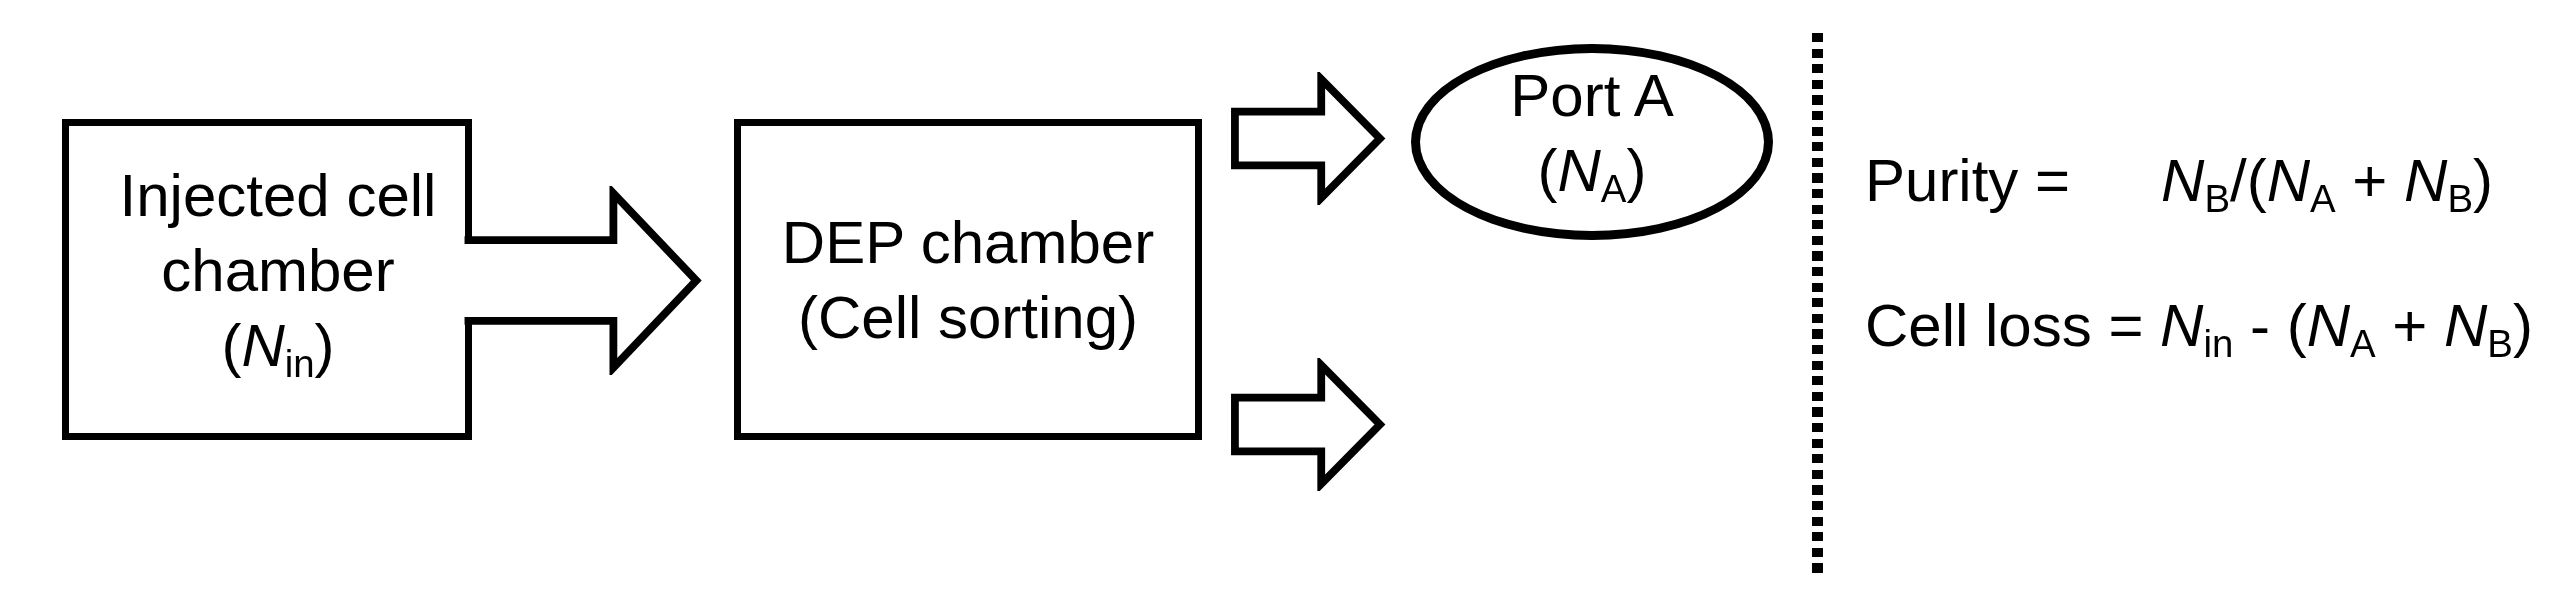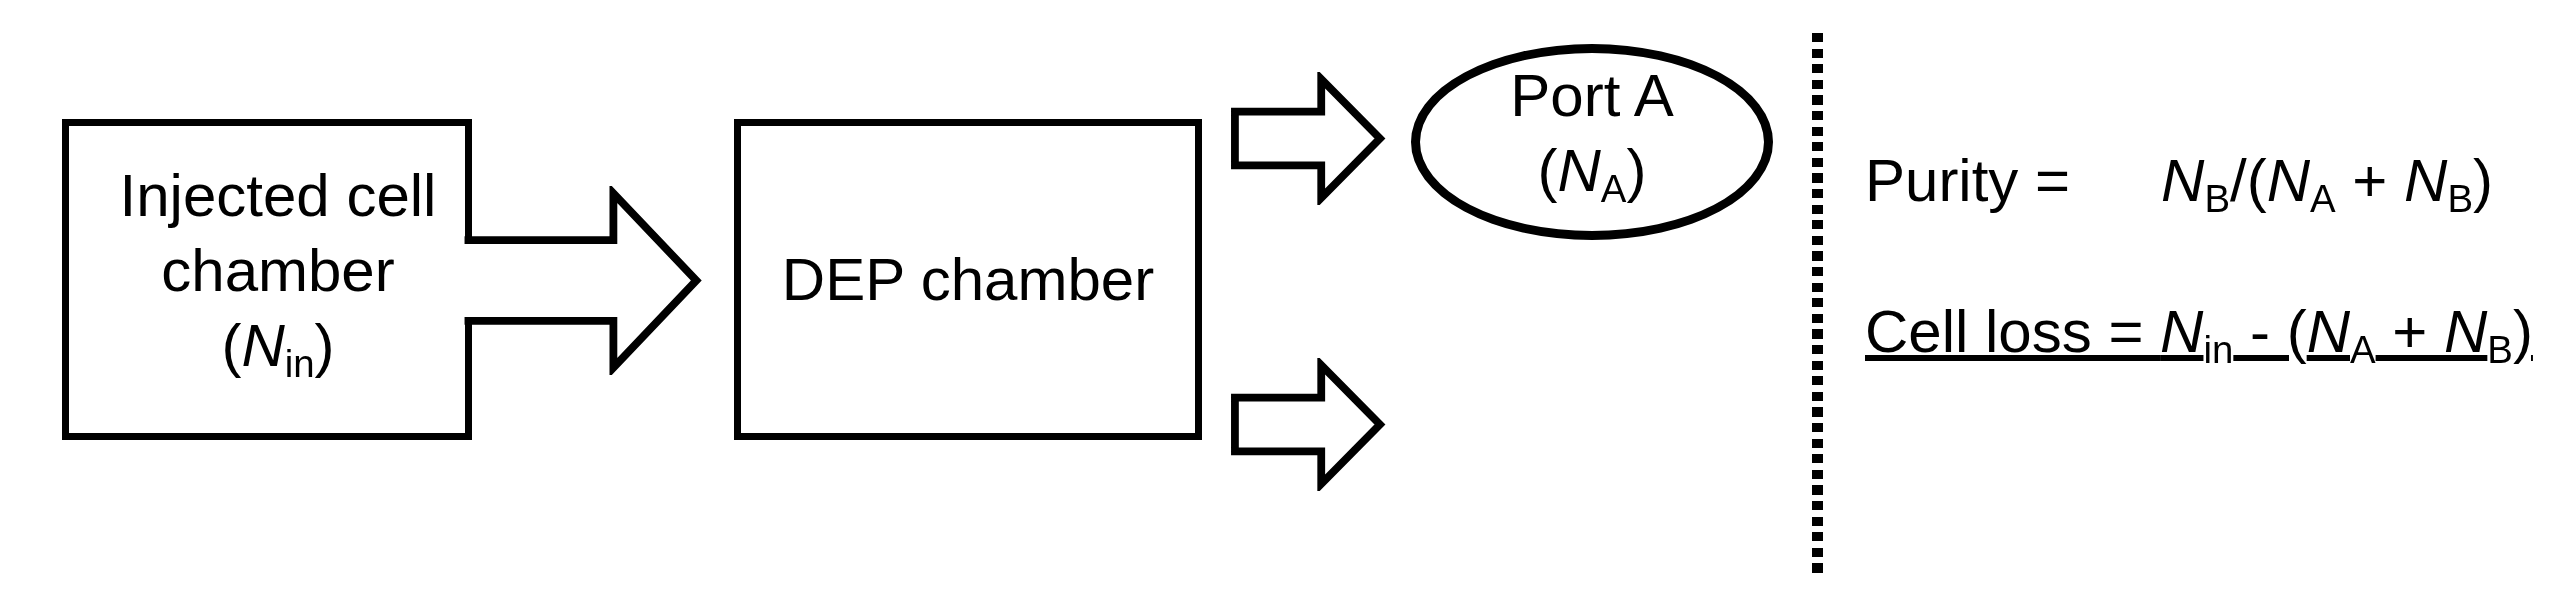--- a/index.html
+++ b/index.html
@@ -59,21 +59,21 @@
   }
   .formula {
     position: absolute;
     left: 1865px;
     font-size: 60px;
     line-height: 71px;
     white-space: pre;
     z-index: 1;
   }
   #purity-formula { top: 145px; }
-  #cell-loss-formula { top: 296px; text-decoration: underline; }
+  #cell-loss-formula { top: 290px; }
   .p-txt { font-style: normal; }
   .p-var { font-style: italic; }
   .p-sub {
     font-size: 0.64em;
     vertical-align: -0.28em;
     font-style: normal;
   }
   .p-gap {
     display: inline-block;
     width: 91px;
@@ -89,20 +89,21 @@
     <div class="label-line">chamber</div>
     <div class="label-line"><span class="p-txt">(</span><span class="p-var">N</span><span class="p-sub">in</span><span class="p-txt">)</span></div>
   </div>
 
   <svg class="arrow-svg" style="left:461px; top:186px;" width="241" height="189" viewBox="0 0 340 266">
     <path d="M 5 76 L 215 76 L 215 10 L 332 133 L 215 256 L 215 190 L 5 190" fill="#ffffff" stroke="#000000" stroke-width="11"></path>
   </svg>
 
   <div class="node rect-box" style="left:734px; top:119px; width:468px; height:321px;">
     <div class="label-line">DEP chamber</div>
+    <div class="label-line">(Cell sorting)</div>
   </div>
 
   <svg class="arrow-svg" style="left:1231px; top:72px;" width="155" height="133" viewBox="0 0 218 188">
     <polygon points="5,56 127,56 127,10 210,94 127,178 127,132 5,132" fill="#ffffff" stroke="#000000" stroke-width="11"></polygon>
   </svg>
 
   <svg class="arrow-svg" style="left:1231px; top:358px;" width="155" height="133" viewBox="0 0 218 188">
     <polygon points="5,56 127,56 127,10 210,94 127,178 127,132 5,132" fill="#ffffff" stroke="#000000" stroke-width="11"></polygon>
   </svg>
 

